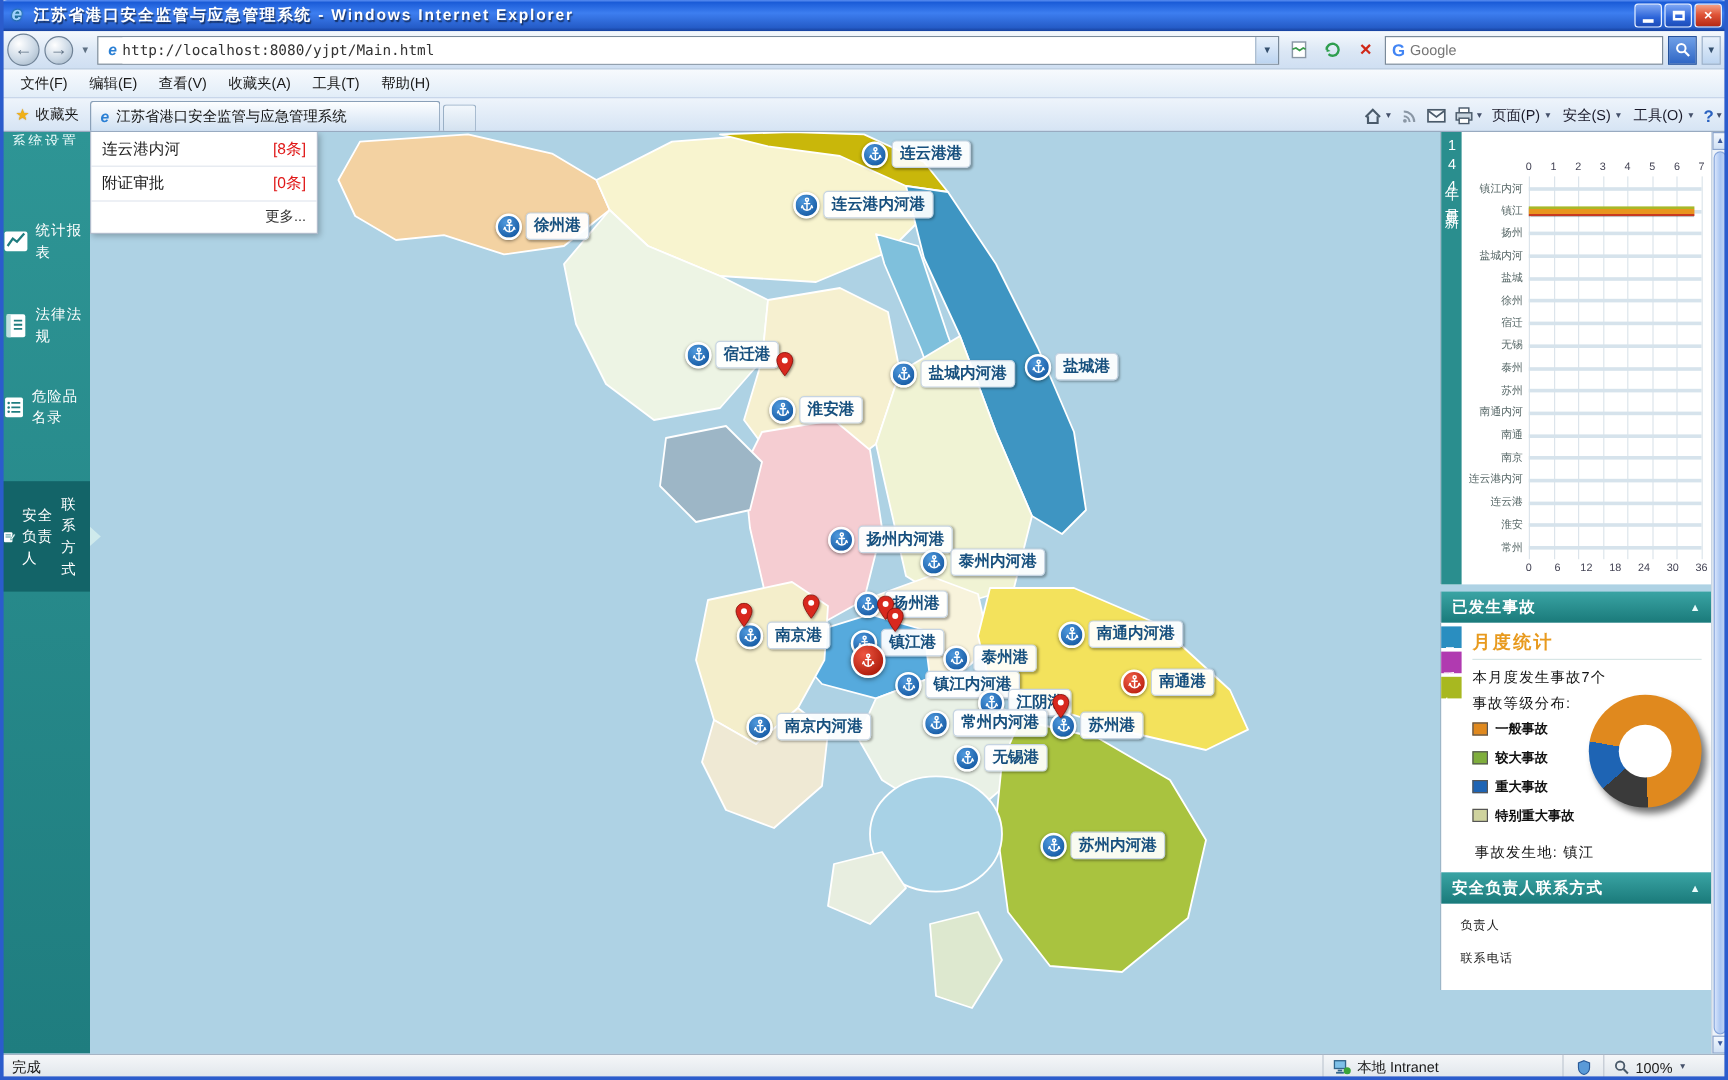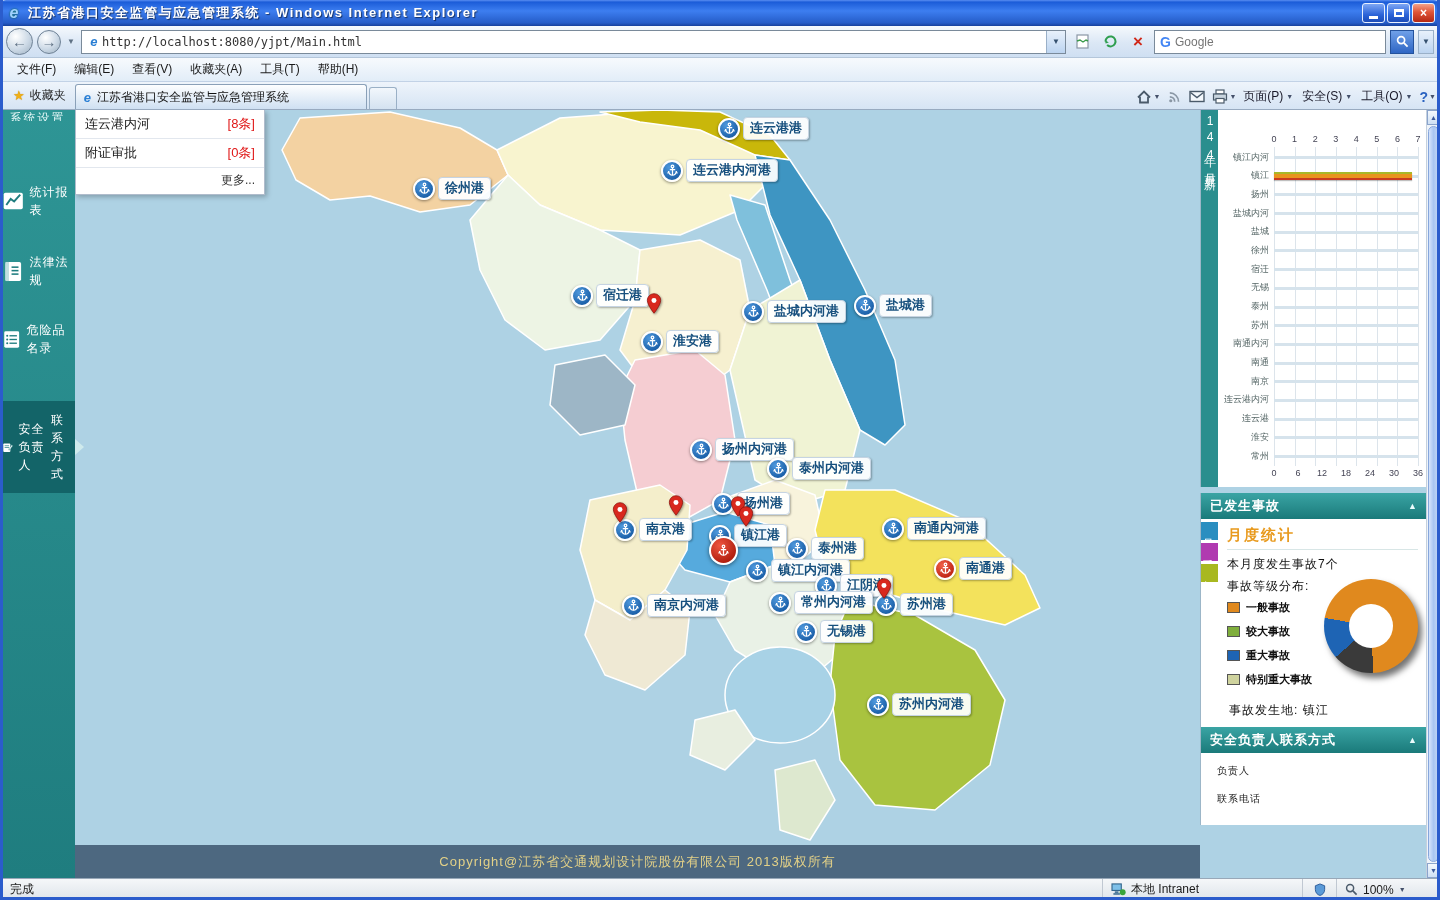--- a/index.html
+++ b/index.html
@@ -680,21 +680,20 @@
               <span class="qp-count">[8条]</span>
             </div>
             <div class="qp-row">
               <span class="qp-lbl">附证审批</span>
               <span class="qp-count">[0条]</span>
             </div>
           </div>
         <div class="qp-more">更多...</div>
       </div>
 
-      <div class="map-footer">Copyright@江苏省交通规划设计院股份有限公司 2013版权所有</div>
     </div>
 
     <div class="rightcol">
 
       <div class="chart-panel">
         <div class="chart-strip">14年4月更新</div>
         <div class="chart-main">
           <div class="axis" id="axisTop">
               <span class="axis-tick" style="left: 0%;">0</span>
               <span class="axis-tick" style="left: 14.2857%;">1</span>

